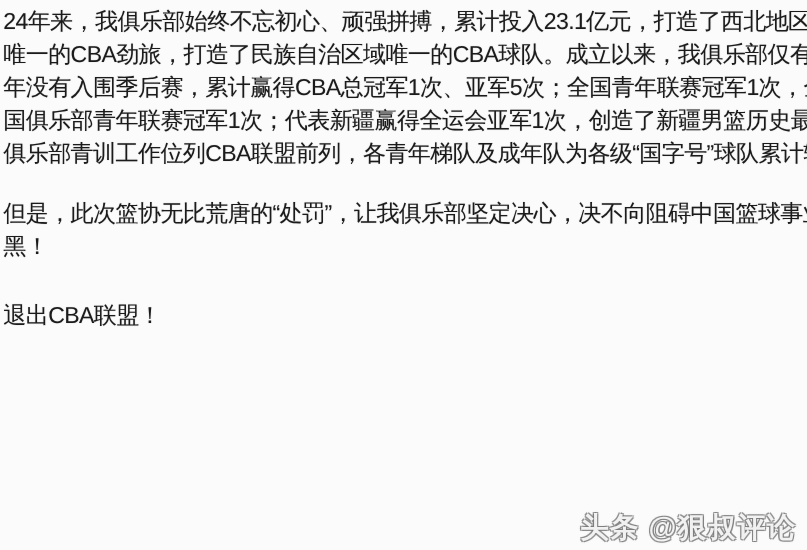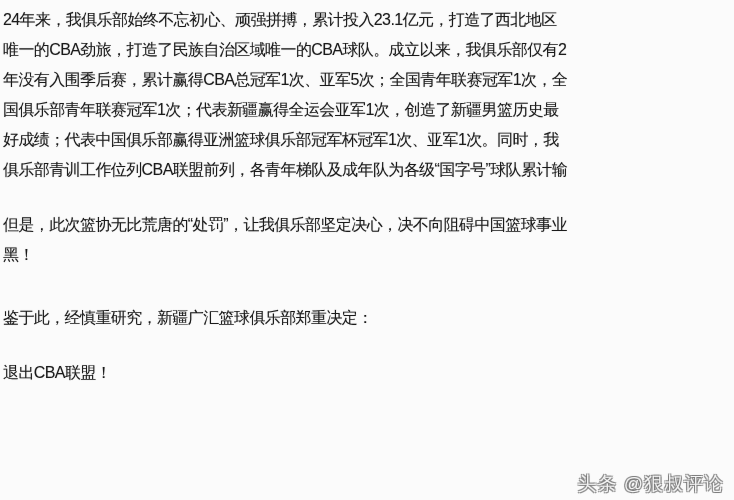--- a/index.html
+++ b/index.html
@@ -18,70 +18,66 @@
     position: absolute;
     top: 5px;
     left: 3px;
     right: 0;
     color: #1b1b1b;
   }
   .para {
     margin: 0;
   }
   .line {
-    font-size: 16px;
+    font-size: 21px;
     line-height: 30px;
     letter-spacing: -0.6px;
     white-space: nowrap;
     font-weight: 400;
     text-shadow: 0 0 1px rgba(45,45,45,0.35);
   }
   .gap-after-p1 { margin-bottom: 25px; }
   .gap-after-p2 { margin-bottom: 33px; }
   .gap-after-p3 { margin-bottom: 25px; }
   .gap-after-p4 { margin-bottom: 24px; }
   .watermark {
     position: absolute;
     right: 10px;
     bottom: 3px;
-    font-size: 19px;
+    font-size: 26px;
     letter-spacing: 1px;
-    font-weight: 400;
+    font-weight: 700;
     color: rgba(252,252,252,0.92);
     text-shadow:
       -1px -1px 0 rgba(120,120,120,0.75),
        1px -1px 0 rgba(120,120,120,0.75),
       -1px  1px 0 rgba(120,120,120,0.75),
        1px  1px 0 rgba(120,120,120,0.75),
        0 0 2px rgba(100,100,100,0.5);
     white-space: nowrap;
   }
 </style>
 </head>
 <body>
 
 <div class="doc">
 
   <div class="para gap-after-p1">
     <div class="line">24年来，我俱乐部始终不忘初心、顽强拼搏，累计投入23.1亿元，打造了西北地区</div>
     <div class="line">唯一的CBA劲旅，打造了民族自治区域唯一的CBA球队。成立以来，我俱乐部仅有2</div>
     <div class="line">年没有入围季后赛，累计赢得CBA总冠军1次、亚军5次；全国青年联赛冠军1次，全</div>
     <div class="line">国俱乐部青年联赛冠军1次；代表新疆赢得全运会亚军1次，创造了新疆男篮历史最</div>
-    <div class="line">好成绩；代表中国俱乐部赢得亚洲篮球俱乐部冠军杯冠军1次、亚军1次。同时，我</div>
     <div class="line">俱乐部青训工作位列CBA联盟前列，各青年梯队及成年队为各级“国字号”球队累计输</div>
   </div>
 
   <div class="para gap-after-p2">
     <div class="line">但是，此次篮协无比荒唐的“处罚”，让我俱乐部坚定决心，决不向阻碍中国篮球事业</div>
     <div class="line">黑！</div>
   </div>
 
-  <div class="para gap-after-p3">
-    <div class="line">鉴于此，经慎重研究，新疆广汇篮球俱乐部郑重决定：</div>
-  </div>
 
 
   <div class="para">
     <div class="line">退出CBA联盟！</div>
   </div>
 
 </div>
 
 <div class="watermark">头条 @狠叔评论</div>
 

